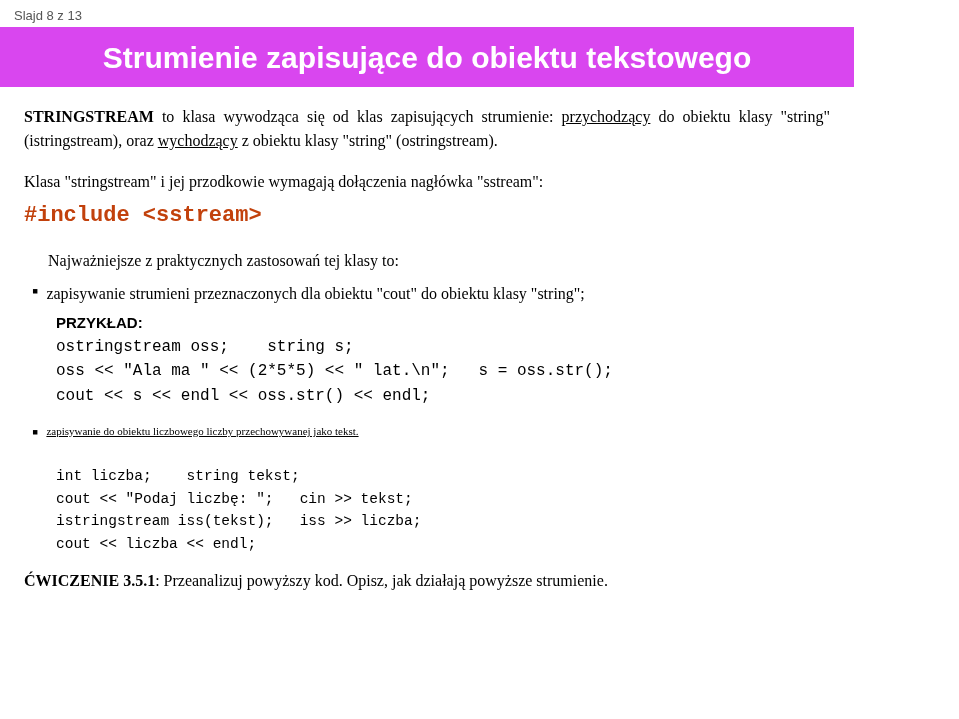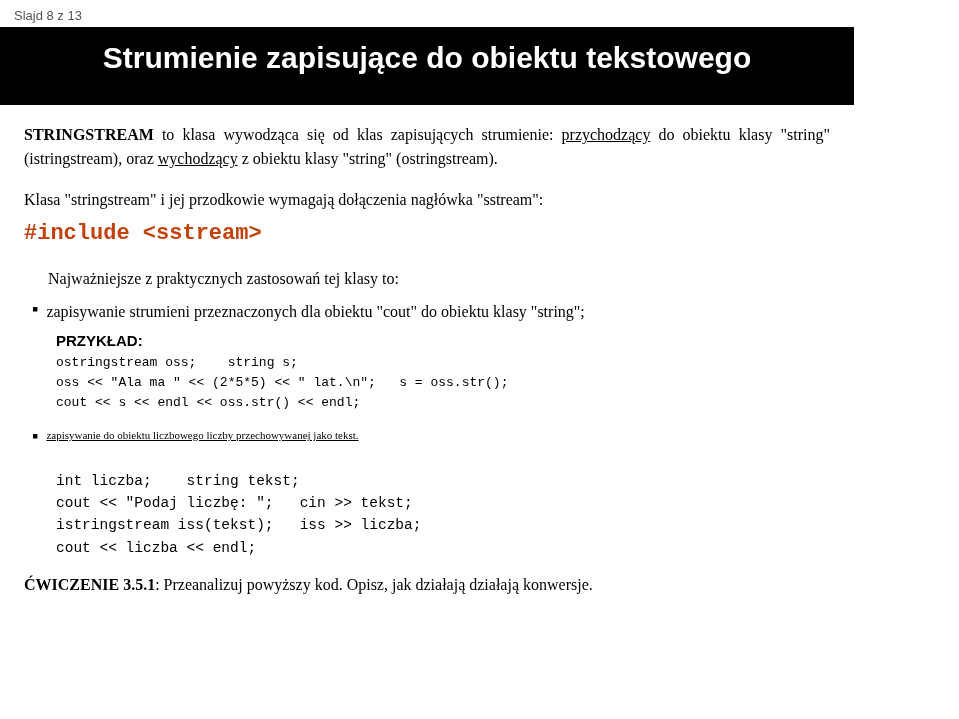--- a/index.html
+++ b/index.html
@@ -26,22 +26,22 @@
     }
 
     .slide-number {
       font-size: 13px;
       color: #555555;
       padding: 8px 14px 4px 14px;
       font-family: Arial, sans-serif;
     }
 
     .title-bar {
-      background: #000000;
-      padding: 14px 20px 30px 20px;
+      background: #d946ef;
+      padding: 14px 20px 12px 20px;
       margin-bottom: 18px;
     }
 
     .title-bar h1 {
       color: #ffffff;
       font-size: 30px;
       font-family: Arial, sans-serif;
       font-weight: bold;
       text-align: center;
     }
@@ -114,21 +114,21 @@
       font-family: Arial, sans-serif;
       font-weight: bold;
       font-size: 15px;
       margin-left: 32px;
       margin-bottom: 4px;
       margin-top: 8px;
     }
 
     .code-block {
       font-family: 'Courier New', Courier, monospace;
-      font-size: 13px;
+      font-size: 16px;
       background: transparent;
       margin-left: 32px;
       margin-bottom: 8px;
       line-height: 1.55;
       white-space: pre;
       color: #000000;
     }
 
     .second-bullet-text {
       font-size: 11px;
@@ -200,17 +200,17 @@
         <span class="bullet-text second-bullet-text">zapisywanie do obiektu liczbowego liczby przechowywanej jako tekst.</span>
       </div>
 
       <div class="code-block2">int liczba;    string tekst;
 cout &lt;&lt; "Podaj liczbę: ";   cin &gt;&gt; tekst;
 istringstream iss(tekst);   iss &gt;&gt; liczba;
 cout &lt;&lt; liczba &lt;&lt; endl;</div>
     </div>
 
     <p class="cwiczenie">
-      <strong>ĆWICZENIE 3.5.1</strong><span>: Przeanalizuj powyższy kod. Opisz, jak działają działają konwersje.</span>
+      <strong>ĆWICZENIE 3.5.1</strong><span>: Przeanalizuj powyższy kod. Opisz, jak działają powyższe strumienie.</span>
     </p>
 
   </div>
 </div>
 
 </body></html>

